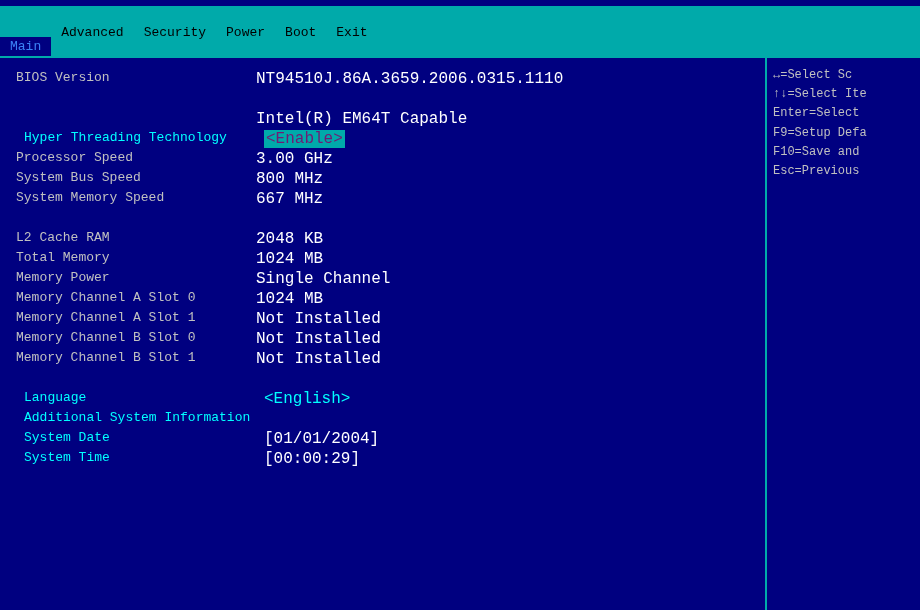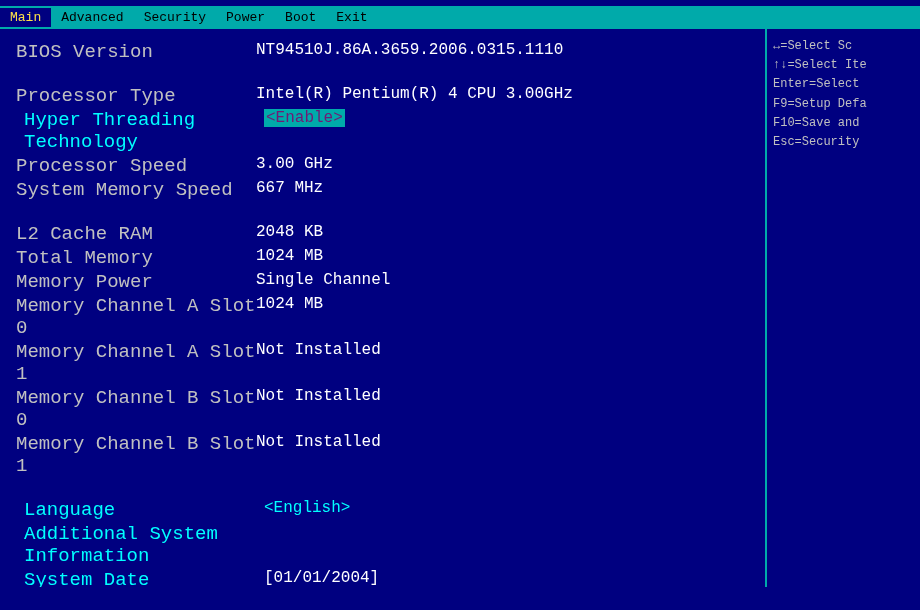--- a/index.html
+++ b/index.html
@@ -31,21 +31,22 @@
       padding: 2px 0;
     }
     .menu-item {
       padding: 2px 10px;
       color: #000000;
       font-size: 13px;
       cursor: pointer;
     }
     .menu-item.active {
       background: #000080;
-      color: #fde047;
+      color: #3b82f6;
+      margin-top: 29px;
     }
 
     
     #content {
       display: flex;
       flex-direction: row;
       height: calc(100% - 52px);
     }
 
     
@@ -70,21 +71,21 @@
     .info-row {
       display: flex;
       margin-bottom: 2px;
       min-height: 18px;
       align-items: flex-start;
     }
     .info-label {
       width: 240px;
       flex-shrink: 0;
       color: #c0c0c0;
-      font-size: 19px;
+      font-size: 13px;
     }
     .info-label.highlight {
       color: #00ffff;
       margin-left: 8px;
     }
     .info-value {
       color: #ffffff;
       font-size: 16px;
     }
     .info-value.cyan {
@@ -125,30 +126,34 @@
 <div id="content">
   <div id="main-panel">
     <div id="fields-container">
         <div class="info-row">
           <div class="info-label">BIOS Version</div>
           <div class="info-value">NT94510J.86A.3659.2006.0315.1110</div>
         </div>
         <div class="spacer"></div>
         <div class="spacer"></div>
         <div class="info-row">
-          <div class="info-label">Processor Type</div>
-          <div class="info-value">Intel(R)  Pentium(R) 4 CPU 3.00GHz</div>
+          <div class="info-label"></div>
+          <div class="info-value">Intel(R)  EM64T Capable</div>
         </div>
         <div class="info-row">
           <div class="info-label highlight">Hyper Threading Technology</div>
           <div class="info-value selected">&lt;Enable&gt;</div>
         </div>
         <div class="info-row">
           <div class="info-label">Processor Speed</div>
           <div class="info-value">3.00 GHz</div>
+        </div>
+        <div class="info-row">
+          <div class="info-label">System Bus Speed</div>
+          <div class="info-value">800 MHz</div>
         </div>
         <div class="info-row">
           <div class="info-label">System Memory Speed</div>
           <div class="info-value">667 MHz</div>
         </div>
         <div class="spacer"></div>
         <div class="spacer"></div>
         <div class="info-row">
           <div class="info-label">L2 Cache RAM</div>
           <div class="info-value">2048 KB</div>
@@ -198,16 +203,16 @@
       </div>
   </div>
 
   <div id="sidebar">
     <div class="sidebar-help">
         <div>↔=Select Sc</div>
         <div>↑↓=Select Ite</div>
         <div>Enter=Select</div>
         <div>F9=Setup Defa</div>
         <div>F10=Save and</div>
-        <div>Esc=Security</div>
+        <div>Esc=Previous</div>
       </div>
   </div>
 </div>
 
 </body></html>

